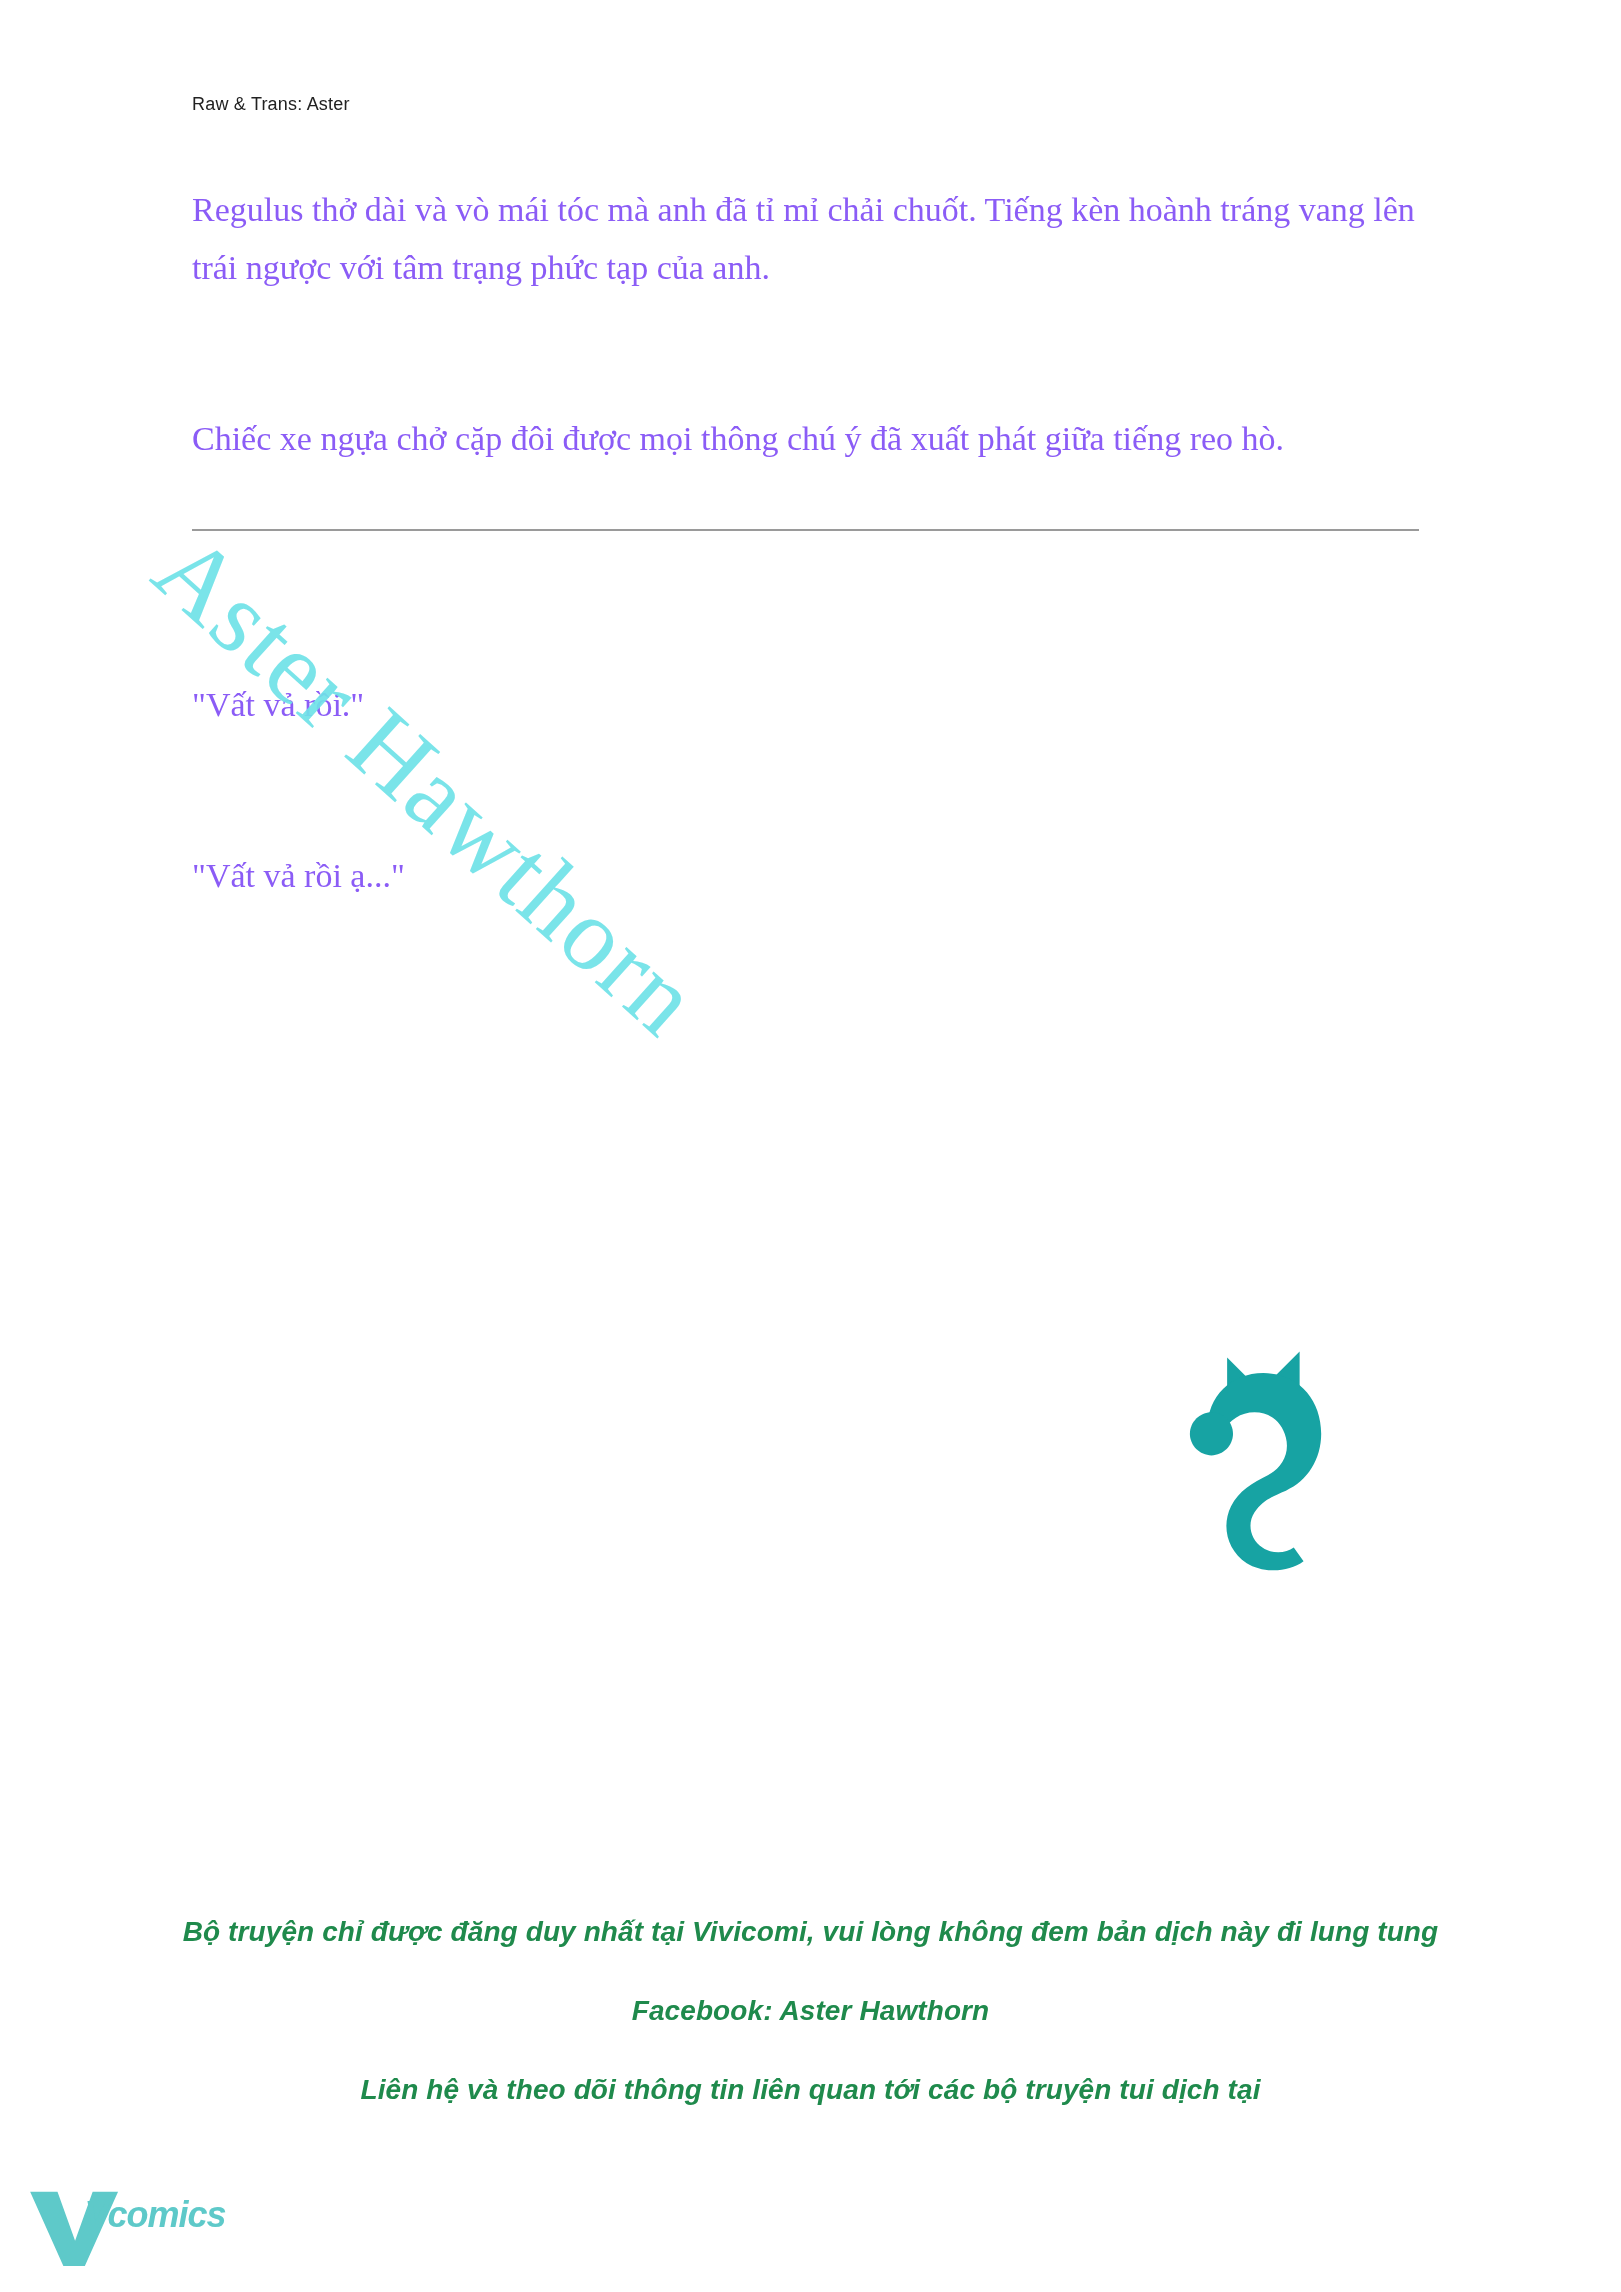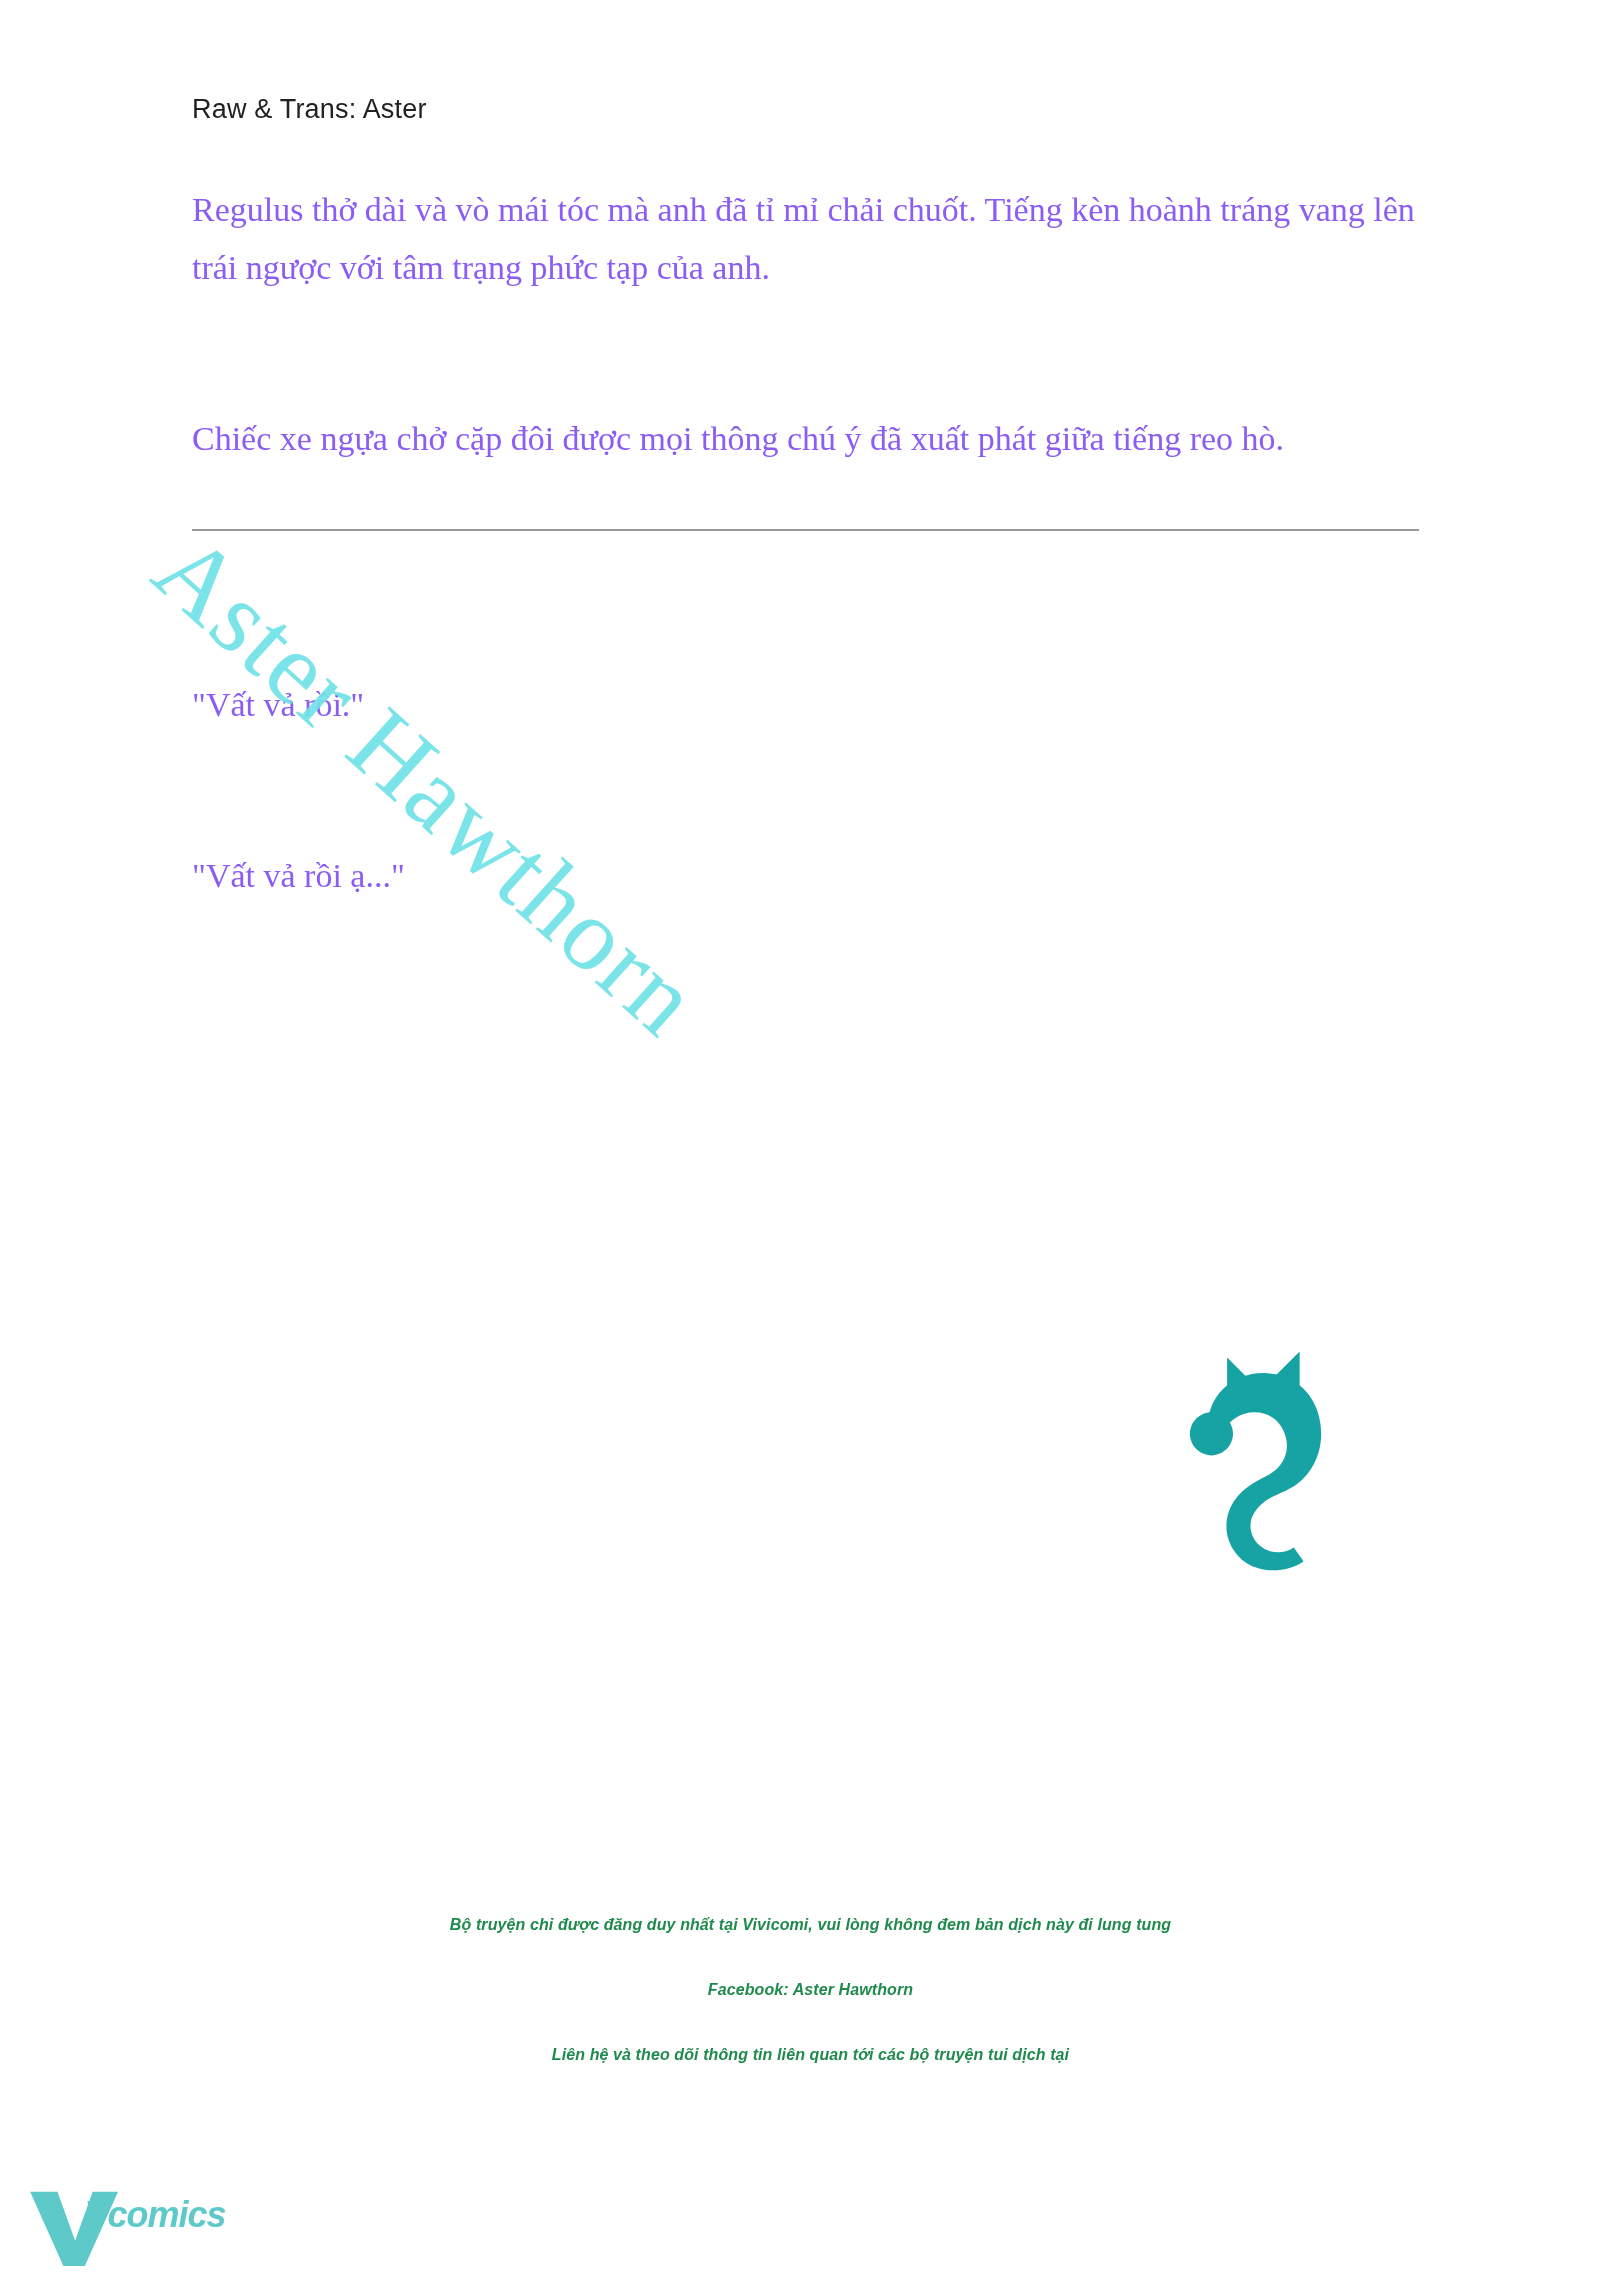--- a/index.html
+++ b/index.html
@@ -17,21 +17,21 @@
   .page {
     position: absolute;
     inset: 0;
     background: #ffffff;
   }
   .credit-header {
     position: absolute;
     left: 192px;
     top: 94px;
     font-family: "Liberation Sans", sans-serif;
-    font-size: 27px;
+    font-size: 18px;
     color: #222222;
     letter-spacing: 0.2px;
   }
   .content {
     position: absolute;
     left: 192px;
     top: 181px;
     width: 1237px;
   }
   .para {
@@ -53,21 +53,21 @@
   }
   .footer-notes {
     position: absolute;
     left: 0;
     right: 0;
     top: 1916px;
     text-align: center;
   }
   .footer-line {
     font-family: "Liberation Sans", sans-serif;
-    font-size: 16px;
+    font-size: 28px;
     font-weight: bold;
     font-style: italic;
     color: #1f8a4c;
     margin-bottom: 47px;
     letter-spacing: 0.1px;
   }
   .footer-line:last-child {
     margin-bottom: 0;
   }
   

